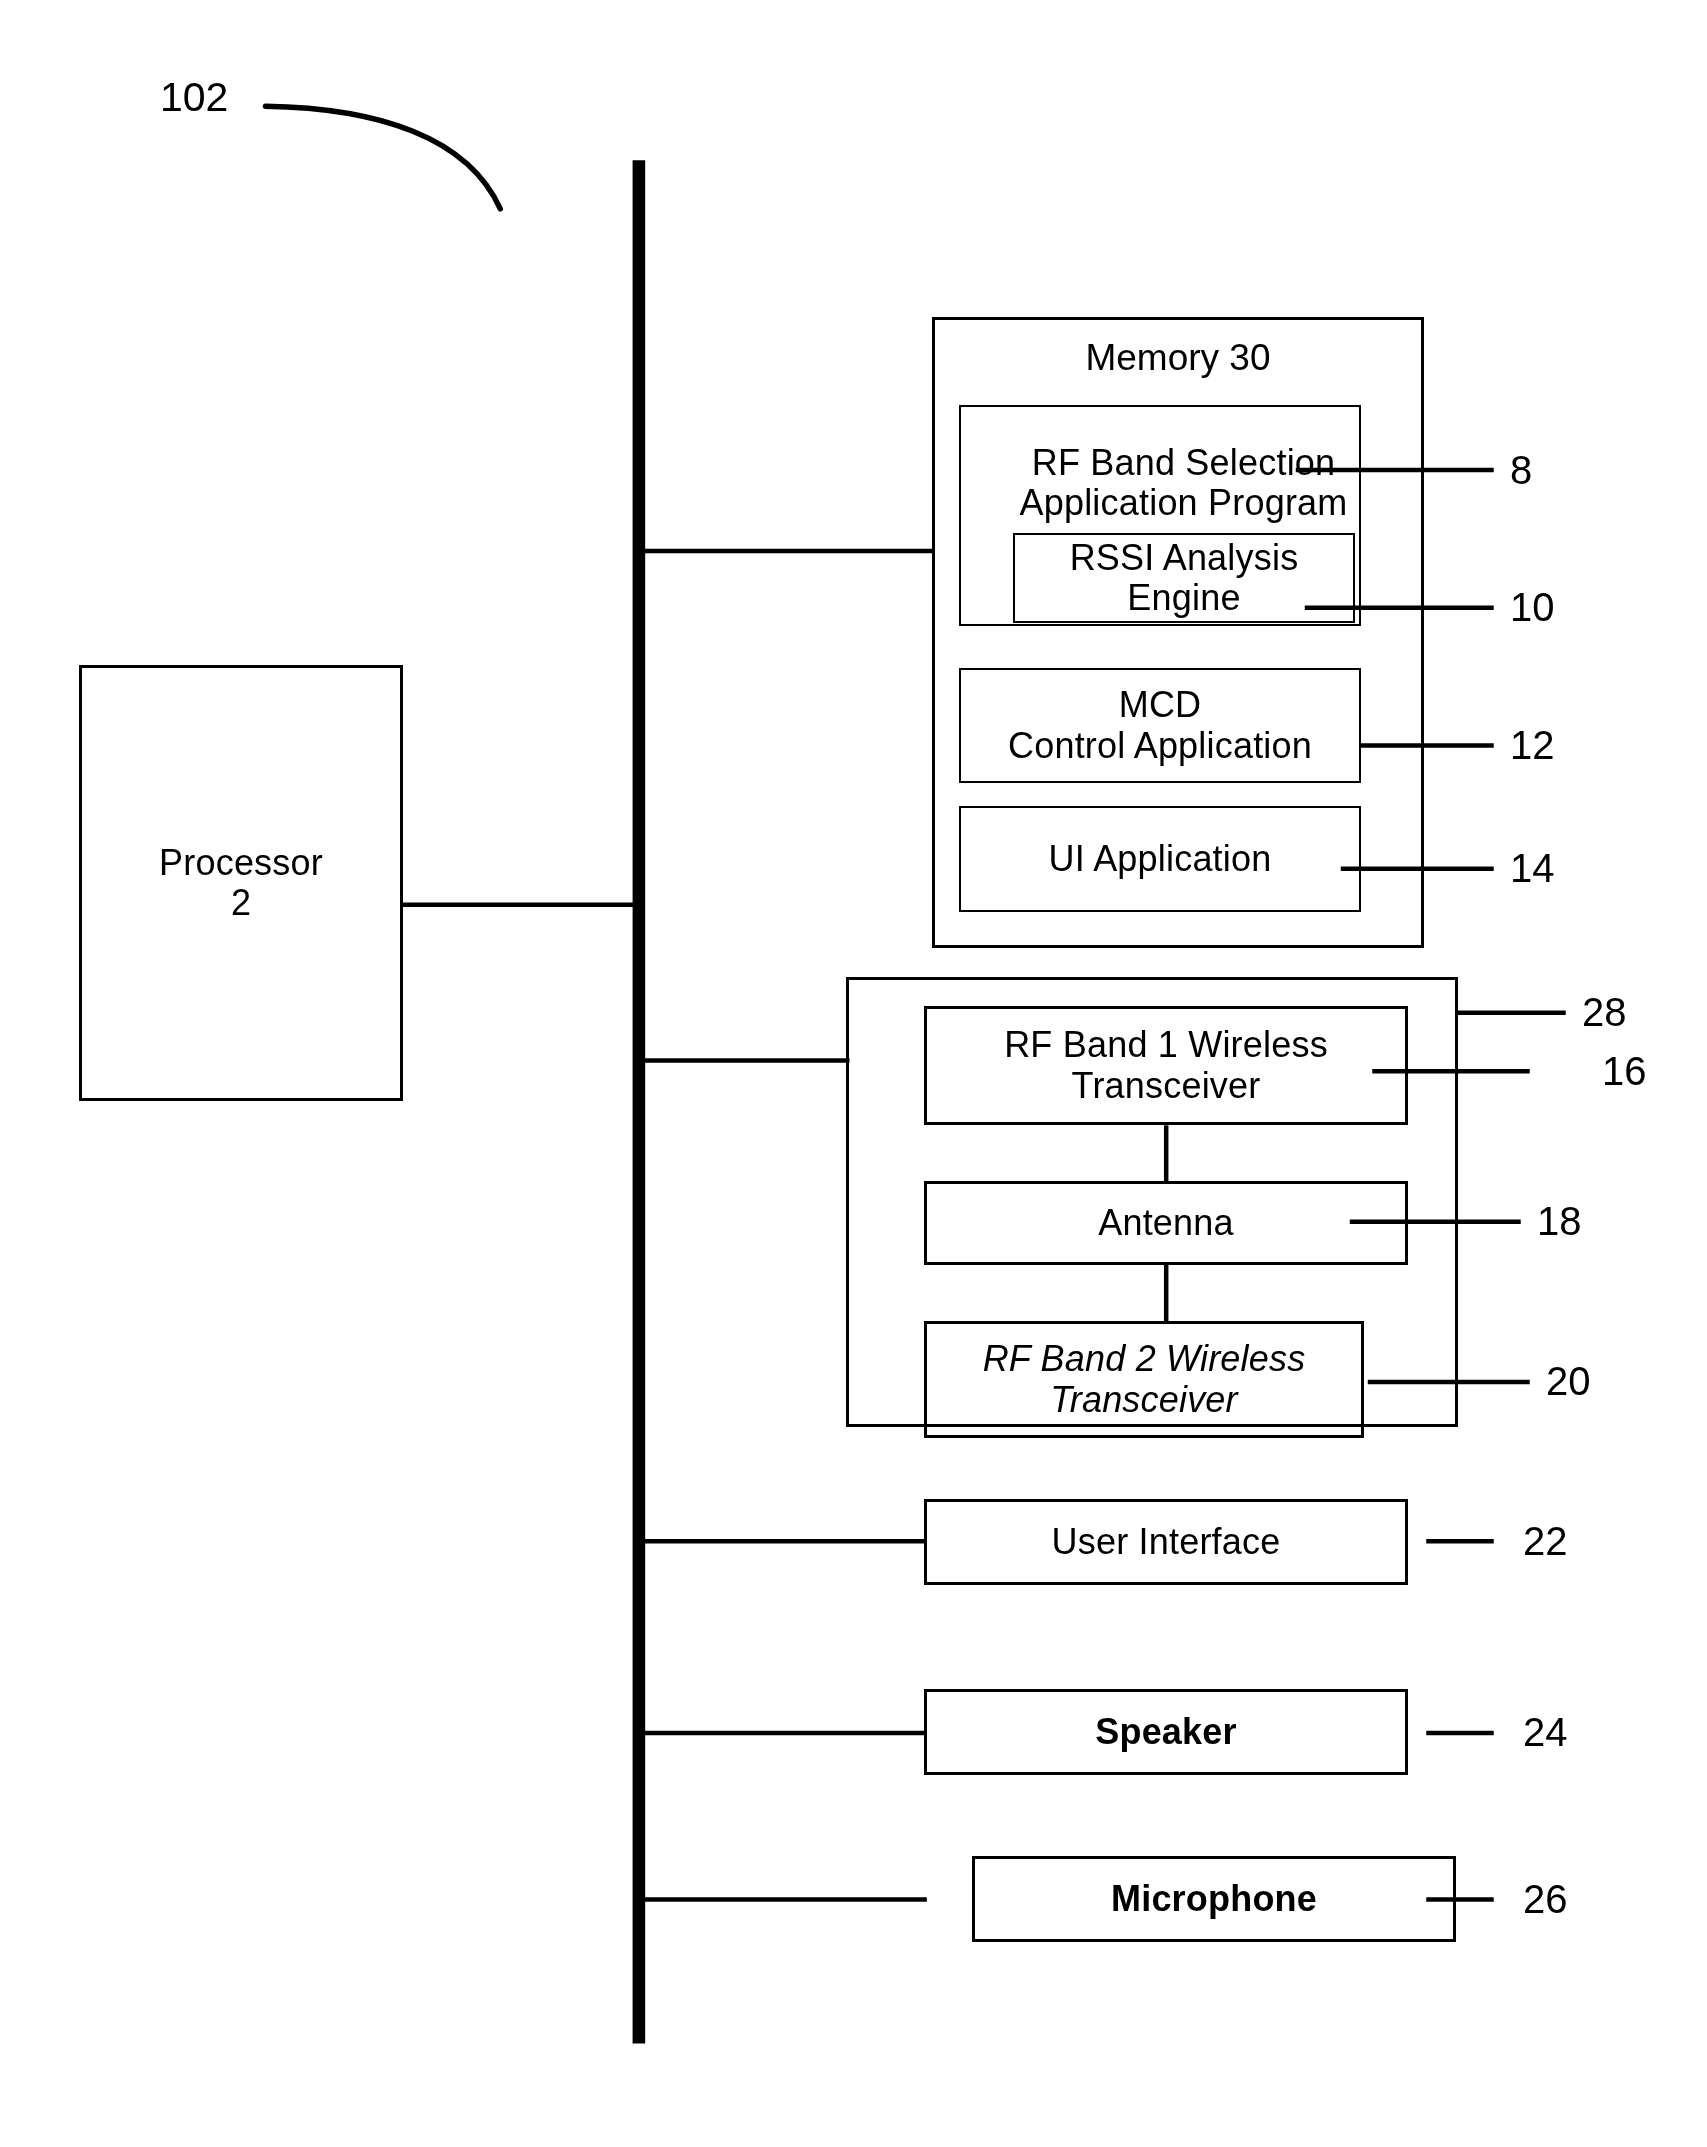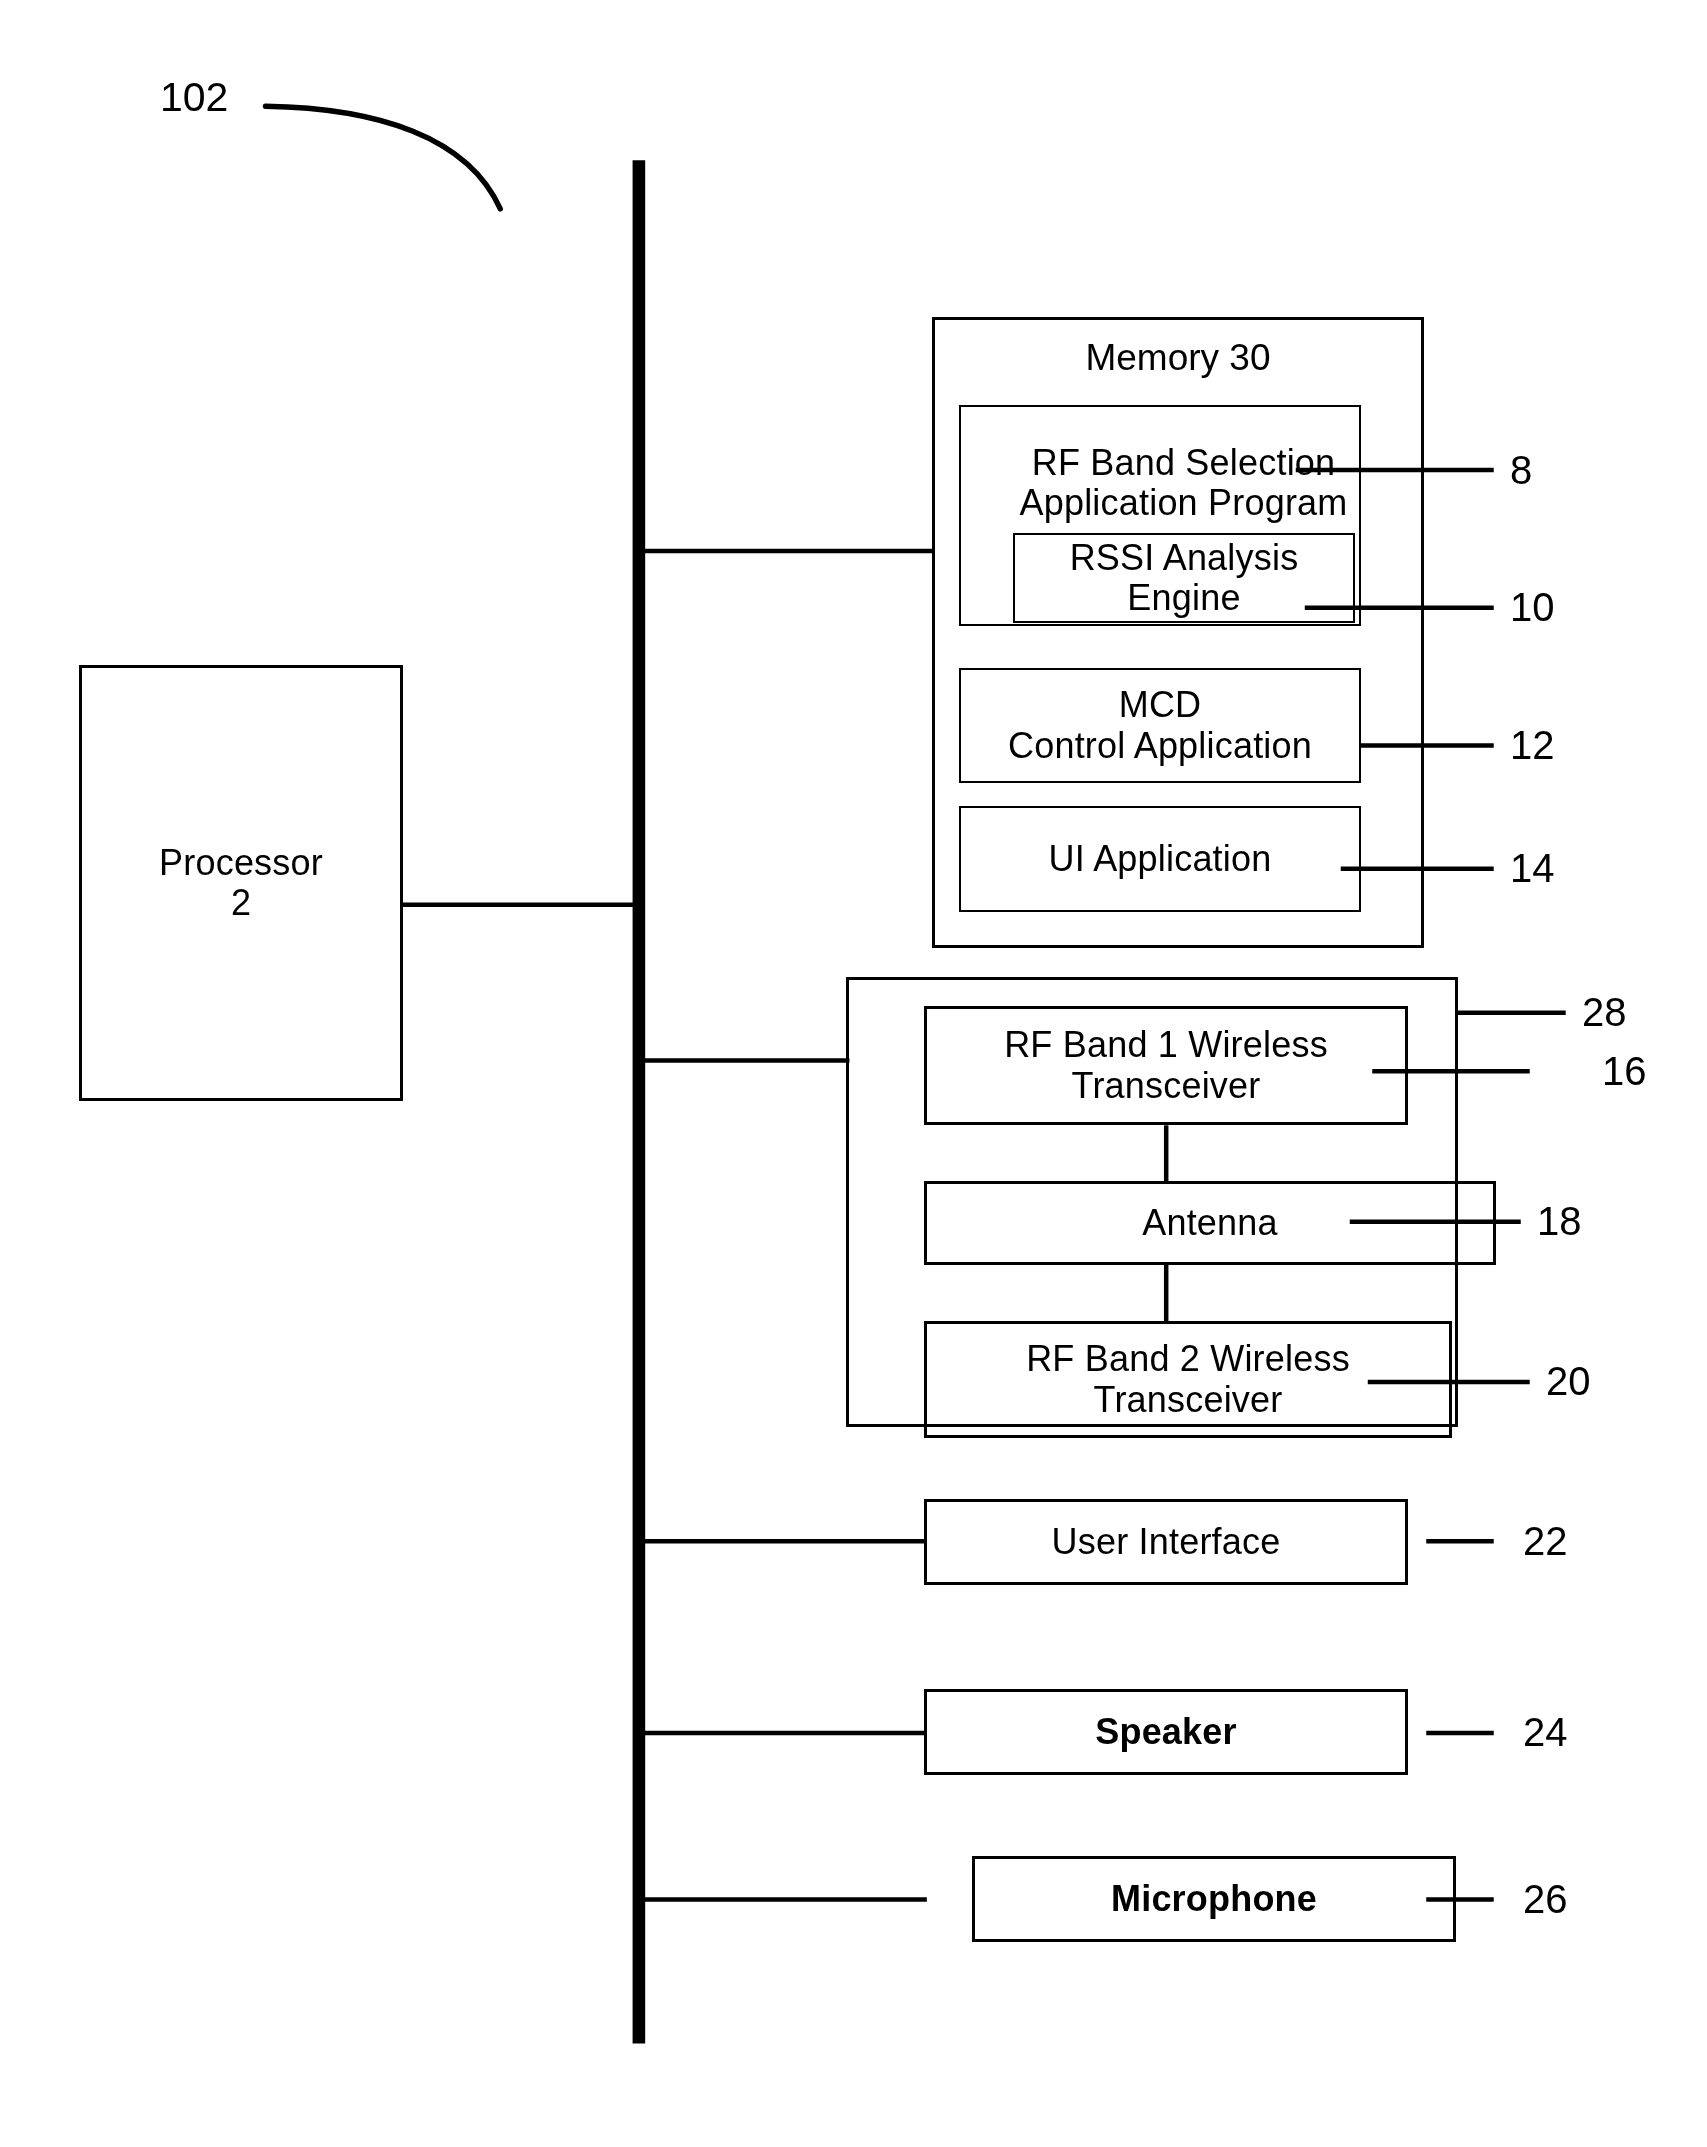--- a/index.html
+++ b/index.html
@@ -159,27 +159,27 @@
 
   <div class="group-box" style="left:846px; top:977px; width:612px; height:450px;"></div>
 
   <div class="box" style="left:924px; top:1006px; width:484px; height:119px;">
     <span class="stack">
       <span>RF Band 1 Wireless</span>
       <span>Transceiver</span>
     </span>
   </div>
 
-  <div class="box" style="left:924px; top:1181px; width:572px; height:84px;align-items:center;">
+  <div class="box" style="left:924px; top:1181px; width:484px; height:84px;align-items:center;">
     <span class="stack">
       <span>Antenna</span>
     </span>
   </div>
 
-  <div class="box" style="left:924px; top:1321px; width:528px; height:117px;">
+  <div class="box" style="left:924px; top:1321px; width:440px; height:117px;font-style:italic;">
     <span class="stack">
       <span>RF Band 2 Wireless</span>
       <span>Transceiver</span>
     </span>
   </div>
 
   <div class="label-num" style="left:1582px; top:992px;">28</div>
   <div class="label-num" style="left:1602px; top:1051px;">16</div>
   <div class="label-num" style="left:1537px; top:1201px;text-align:right;">18</div>
   <div class="label-num" style="left:1546px; top:1361px;">20</div>

